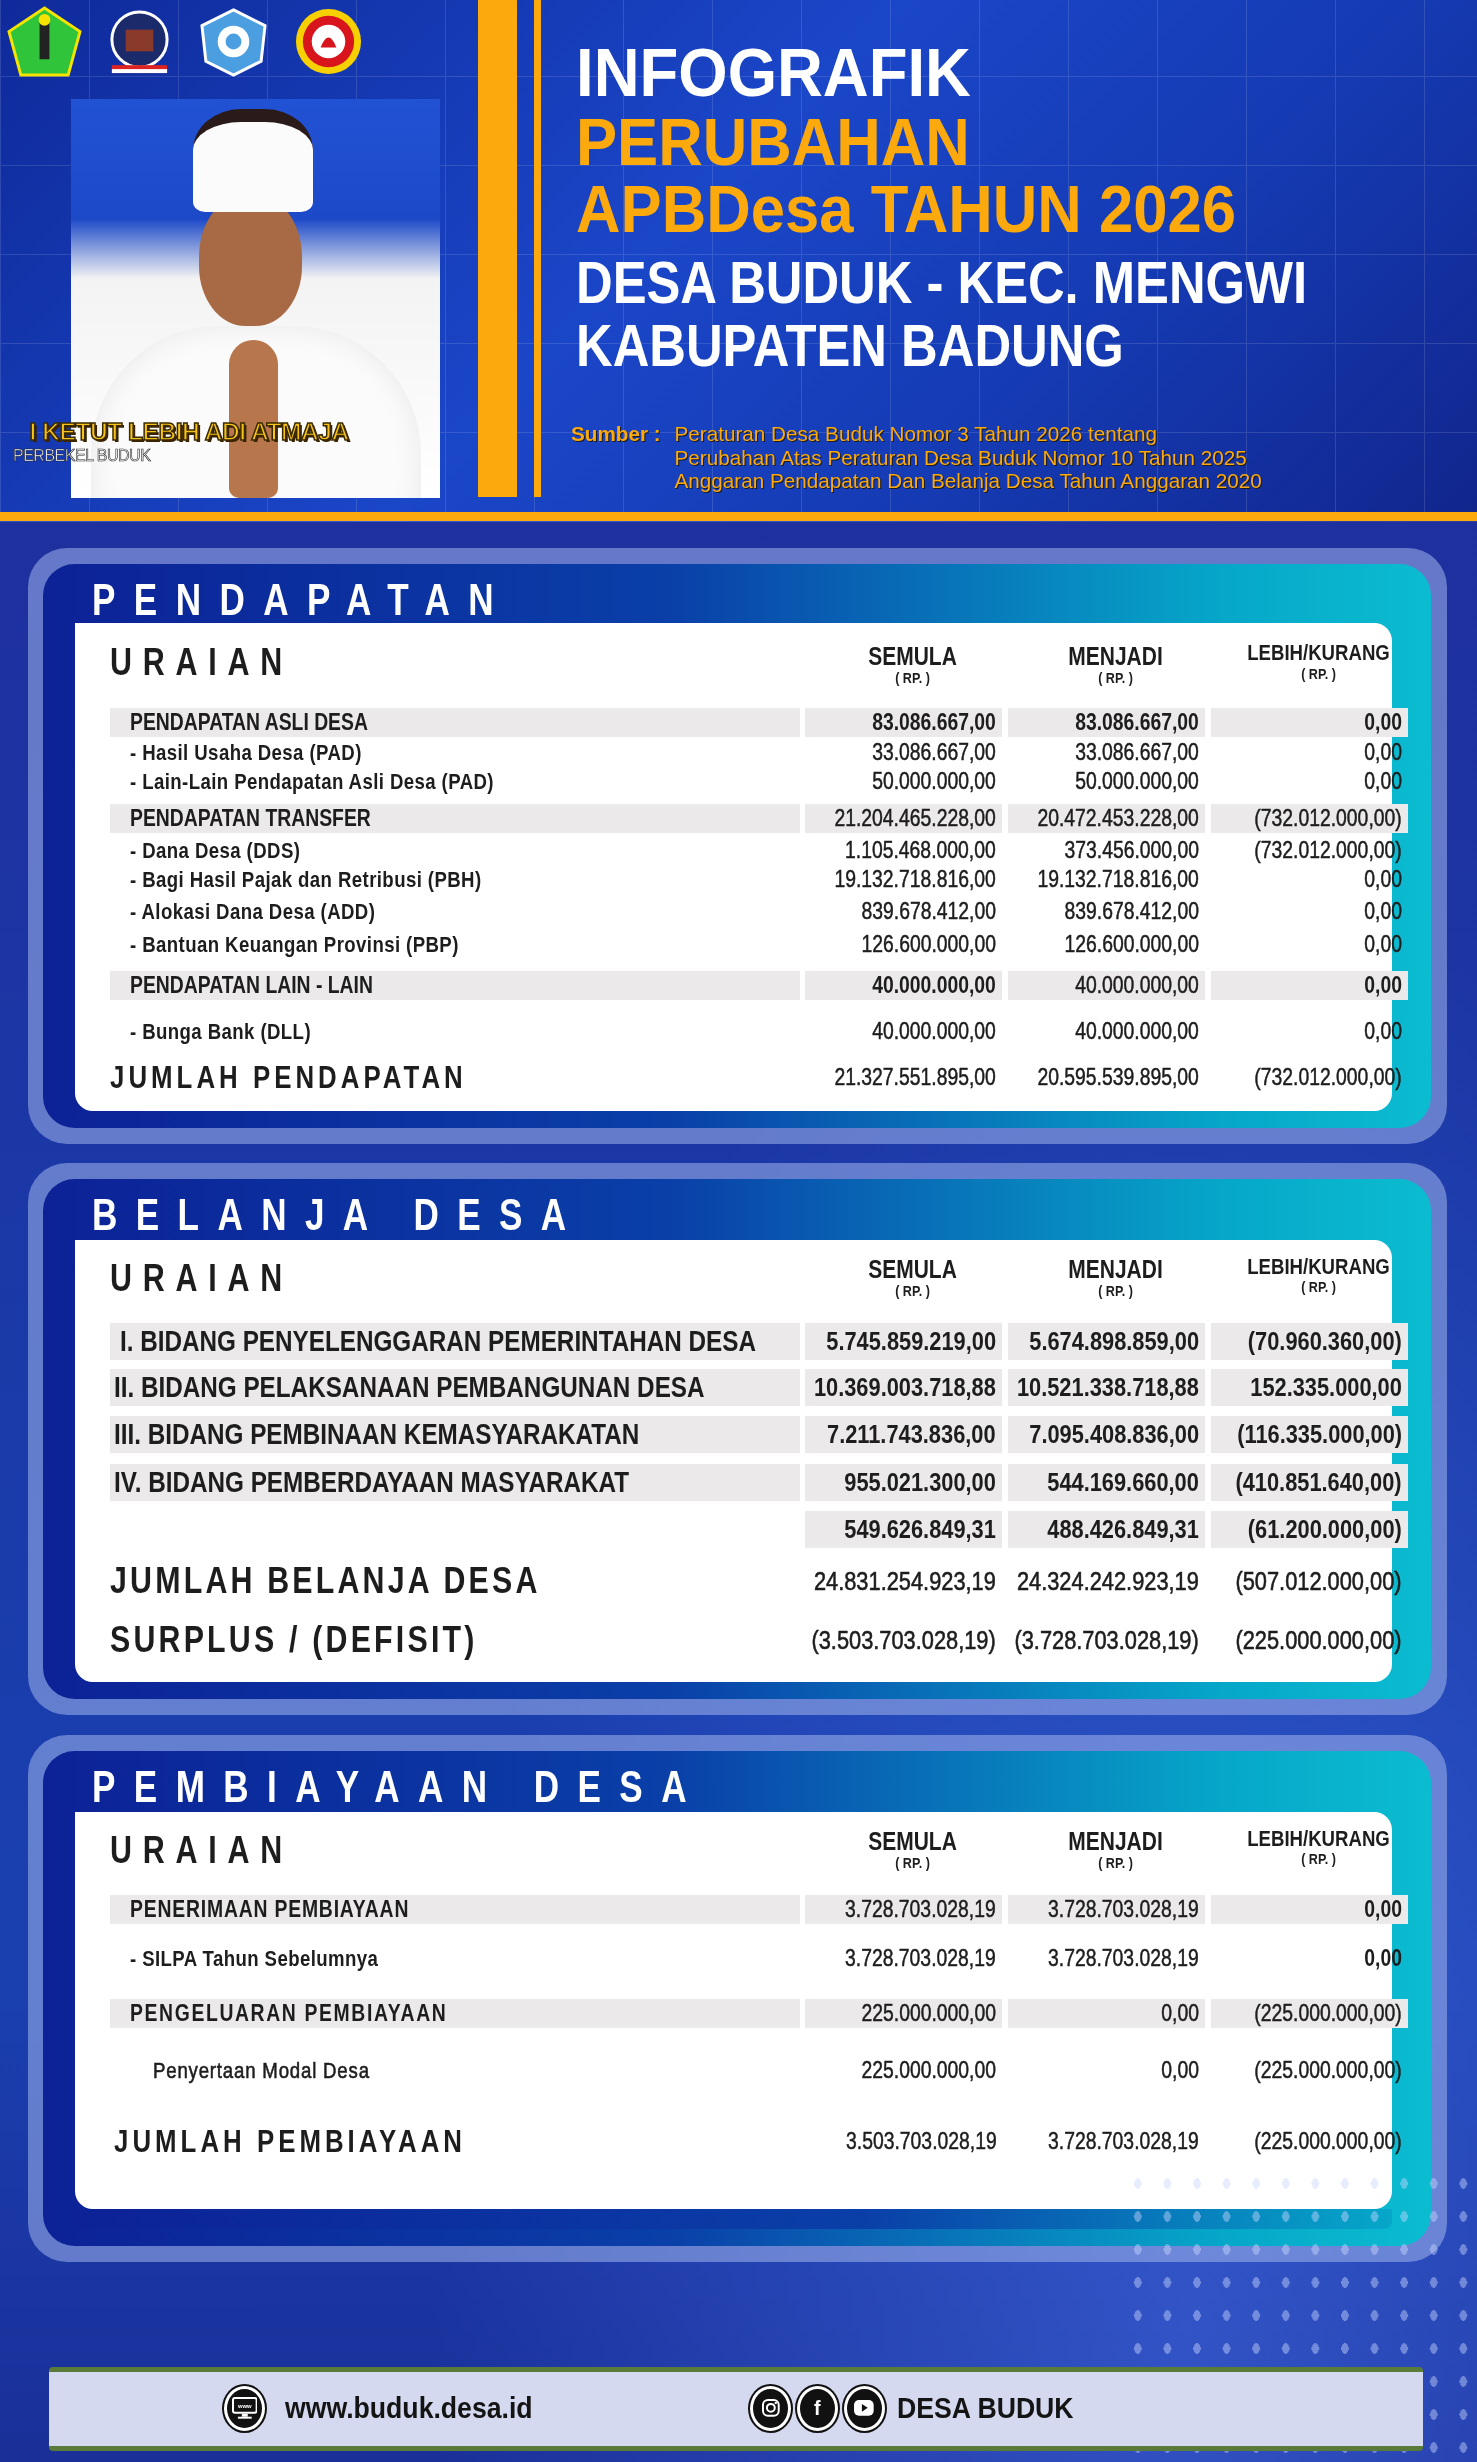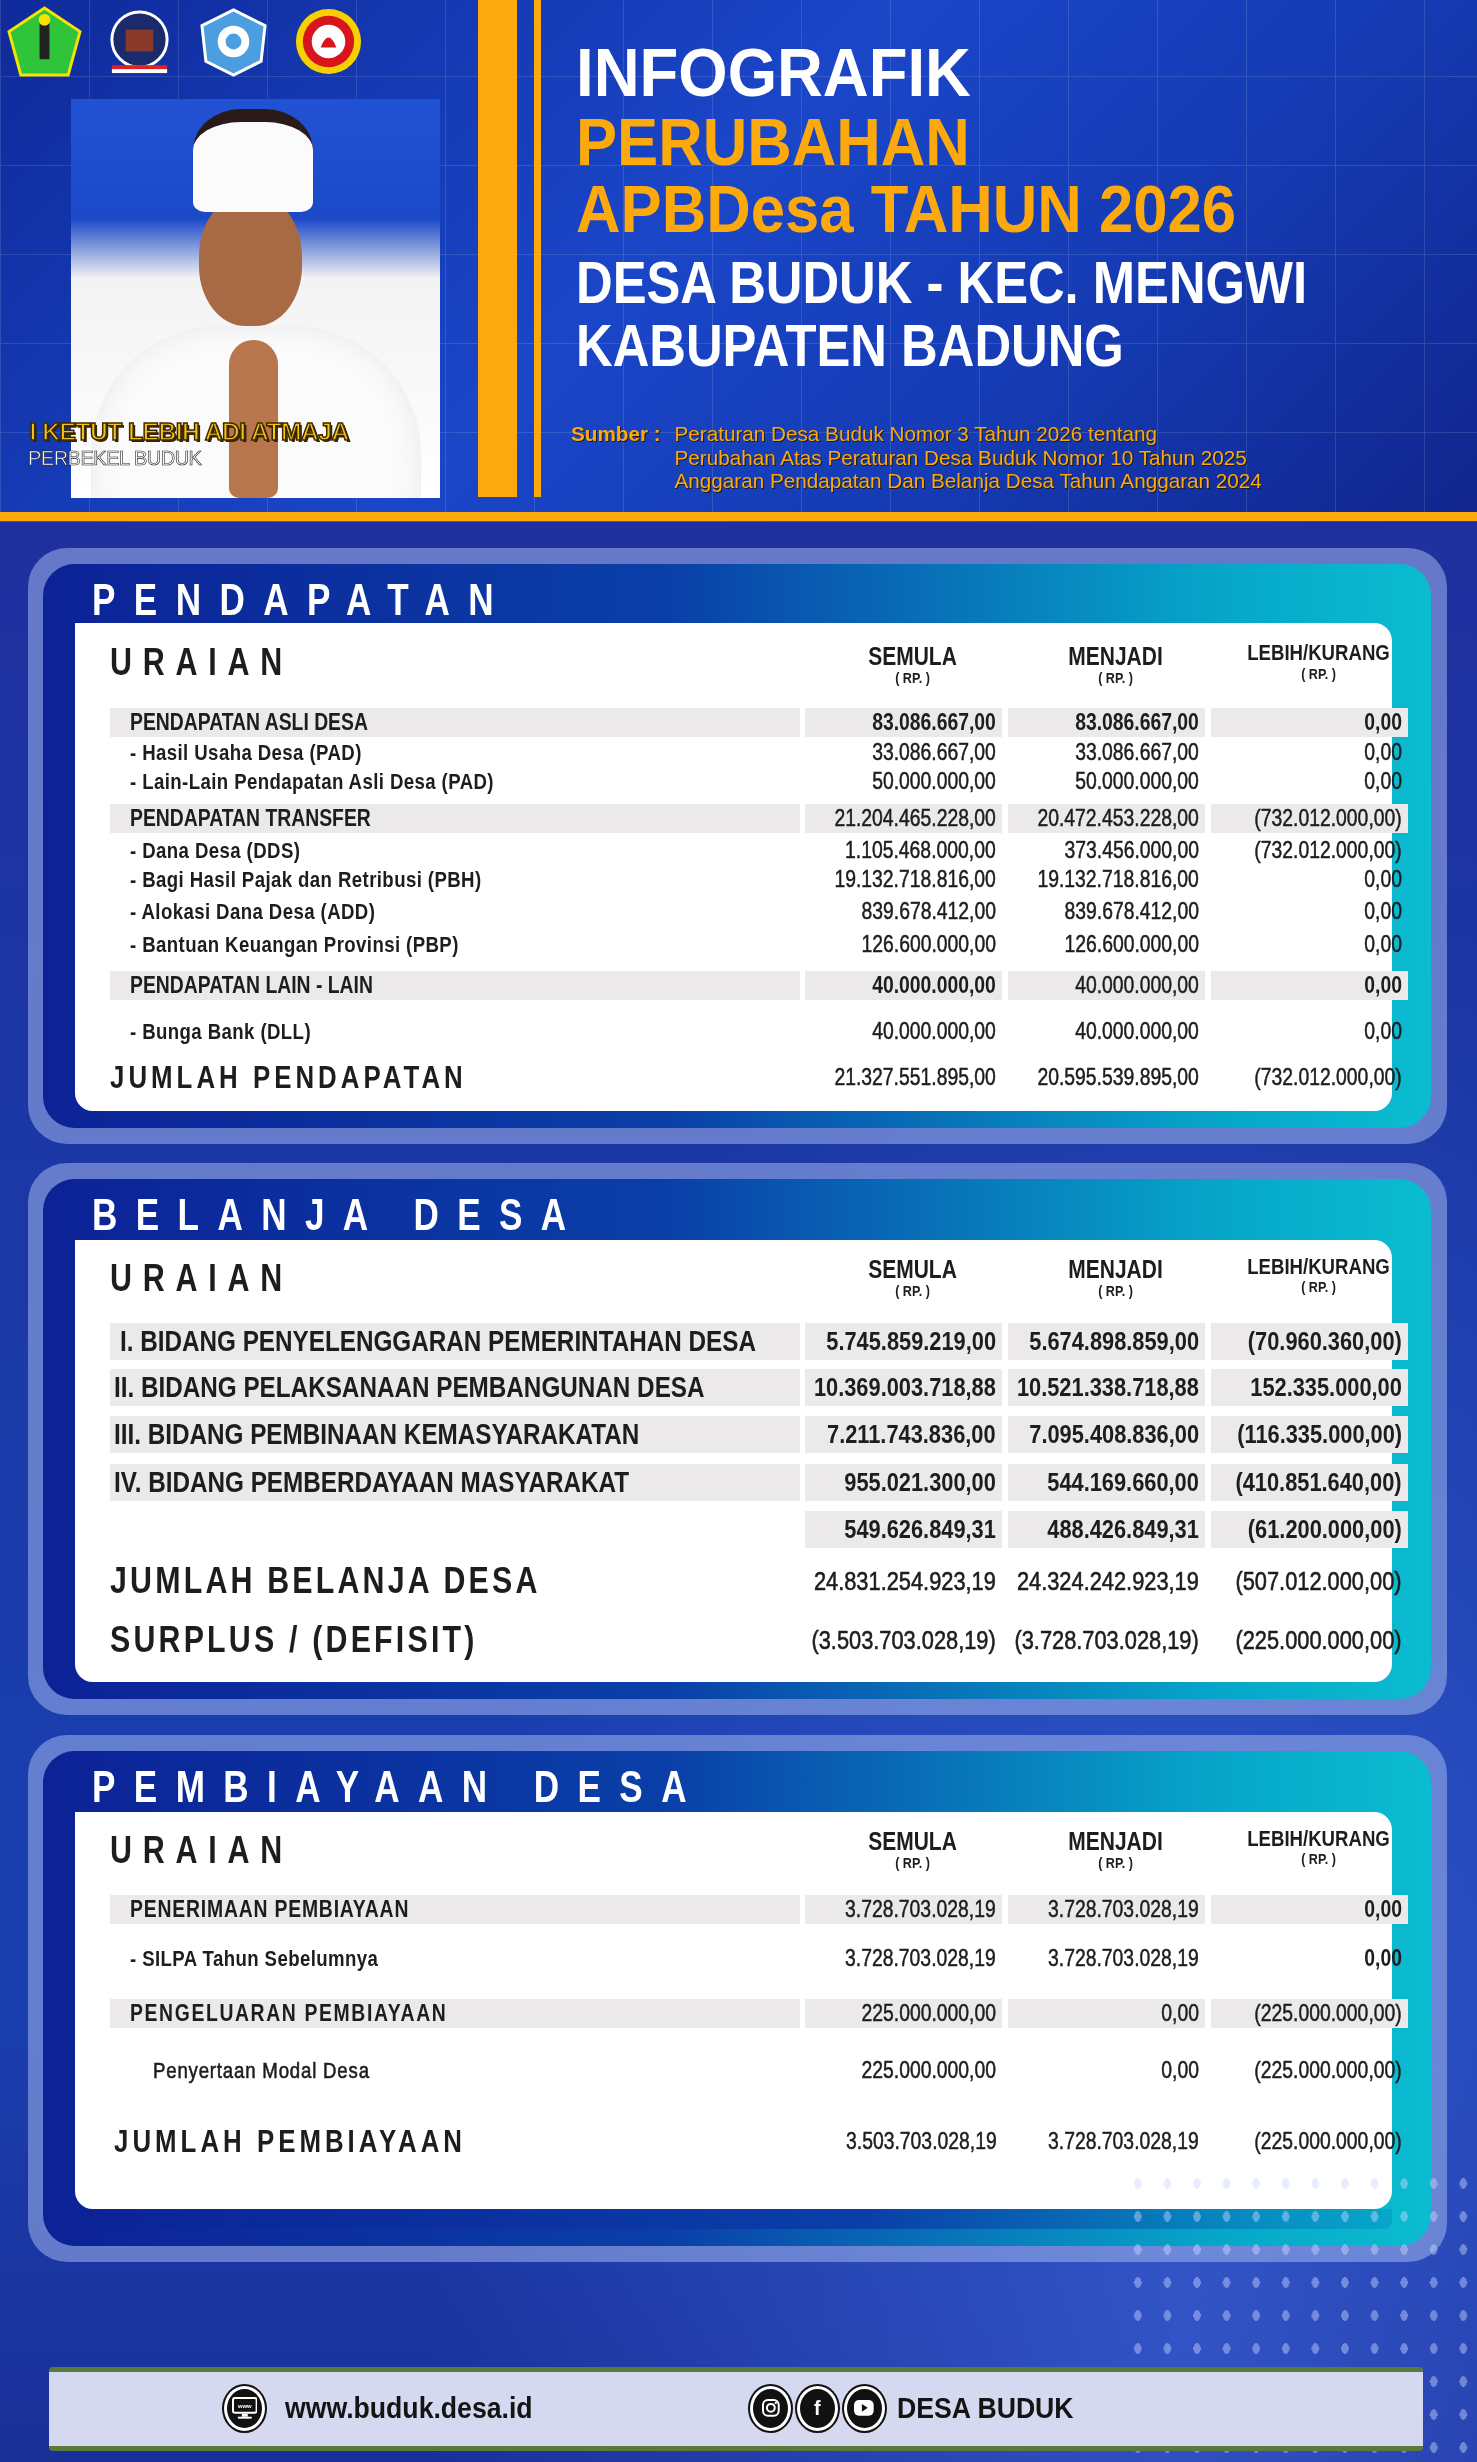--- a/index.html
+++ b/index.html
@@ -21,21 +21,21 @@
   .logos{position:absolute;left:5.9px;top:5.9px;display:flex;gap:17.7px}
   .logo{width:77px;height:71px;display:flex;align-items:center;justify-content:center}
   .photo{position:absolute;left:71px;top:99px;width:369px;height:399px;
     background:linear-gradient(180deg,#2252d4 0%,#1c49c8 30%,#f3f3f3 45%,#ffffff 100%);overflow:hidden}
   .person-head{position:absolute;left:128px;top:94px;width:103px;height:133px;border-radius:48% 48% 45% 45%;background:#a86a44}
   .person-hat{position:absolute;left:122px;top:9.9px;width:120px;height:103px;border-radius:40% 40% 10% 10%;background:#fbfbfb;border-top:13.8px solid #2a1a1a}
   .person-body{position:absolute;left:19.7px;top:227px;width:330px;height:197px;border-radius:128px 128px 0 0;background:#fbfbfb;box-shadow:inset 0 0 29.6px rgba(0,0,0,.08)}
   .person-hands{position:absolute;left:158px;top:241px;width:49px;height:158px;border-radius:24.6px 24.6px 9.9px 9.9px;background:#b8764c}
   .person-name{position:absolute;left:29.6px;top:418px;font-family:"Liberation Sans",sans-serif;font-weight:700;font-size:24.6px;color:#f7c21b;letter-spacing:-0.5px;
     -webkit-text-stroke:1.5px #3a2a00;text-shadow:2px 2px 0 #3a2200}
-  .person-role{position:absolute;left:28px;top:447px;font-size:20px;color:#fff;letter-spacing:-0.5px;-webkit-text-stroke:0.6px #222}
+  .person-role{position:absolute;left:13px;top:447px;font-size:16px;color:#fff;letter-spacing:-0.5px;-webkit-text-stroke:0.6px #222}
   .vbar{position:absolute;left:478px;top:0;width:39px;height:497px;background:#fba90c}
   .vline{position:absolute;left:534px;top:0;width:6.9px;height:497px;background:#fba90c}
   .hline{position:absolute;left:0;top:512px;width:1478px;height:8.9px;background:#fba90c}
   .titles{position:absolute;left:576px;top:37px}
   .t1{font-family:"Liberation Sans",sans-serif;font-weight:700;font-size:69px;color:#fff;line-height:71px;transform:scaleX(.92);transform-origin:left}
   .t2,.t3{font-weight:700;font-size:67px;color:#fba90c;line-height:67px;transform:scaleX(.92);transform-origin:left}
   .t4,.t5{font-weight:700;font-size:59px;color:#fff;line-height:63px;transform:scaleX(.86);transform-origin:left}
   .t4{margin-top:9.9px}
   .source{position:absolute;left:571px;top:422px;display:flex;gap:13.8px;font-size:20.7px;color:#fba90c;line-height:23.6px;text-shadow:1px 1px 0 #1b1b1b}
   .source-label{font-weight:700;white-space:nowrap}
@@ -128,21 +128,21 @@
     <div class="t3">APBDesa TAHUN 2026</div>
     <div class="t4">DESA BUDUK - KEC. MENGWI</div>
     <div class="t5">KABUPATEN BADUNG</div>
   </div>
 
   <div class="source">
     <div class="source-label">Sumber :</div>
     <div>
       <div>Peraturan Desa Buduk Nomor 3 Tahun 2026 tentang</div>
       <div>Perubahan Atas Peraturan Desa Buduk Nomor 10 Tahun 2025</div>
-      <div>Anggaran Pendapatan Dan Belanja Desa Tahun Anggaran 2024</div>
+      <div>Anggaran Pendapatan Dan Belanja Desa Tahun Anggaran 2020</div>
     </div>
   </div>
 </div>
 <div class="hline"></div>
 
 <div class="panel" style="top:548px;height:596px">
   <div class="panel-inner">
     <div class="panel-title">PENDAPATAN</div>
     <div class="panel-body" style="top:59px;bottom:17.7px">
       <div class="uraian" style="top:17.7px">URAIAN</div>

